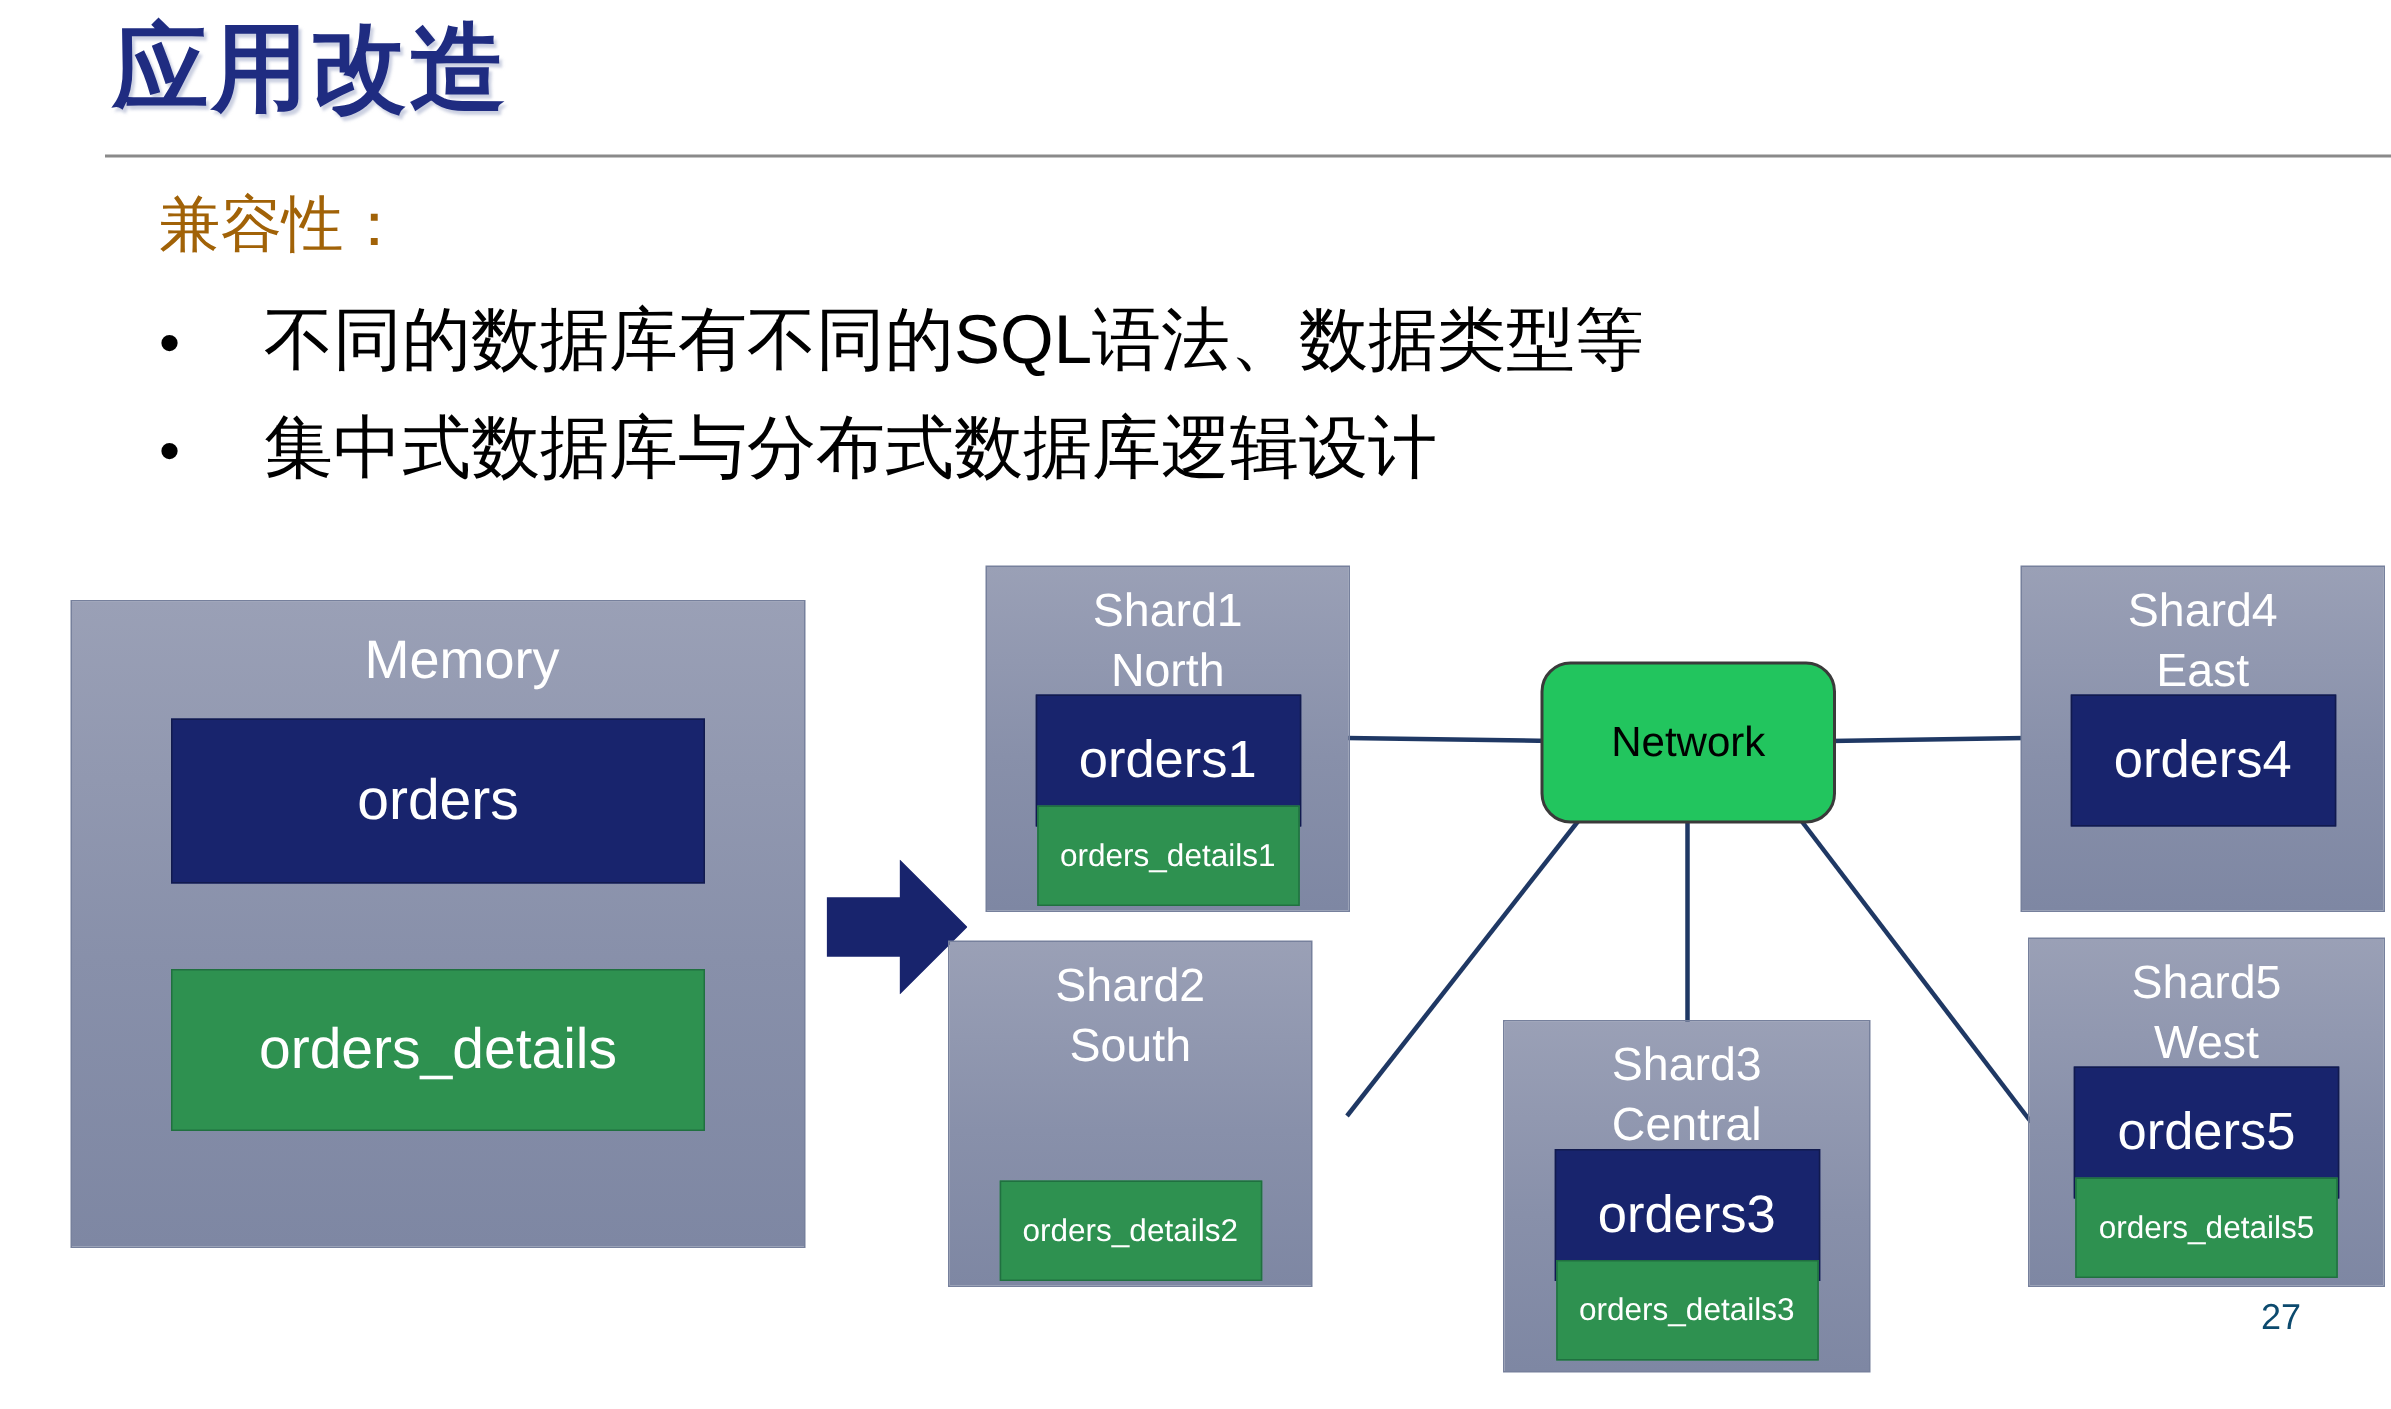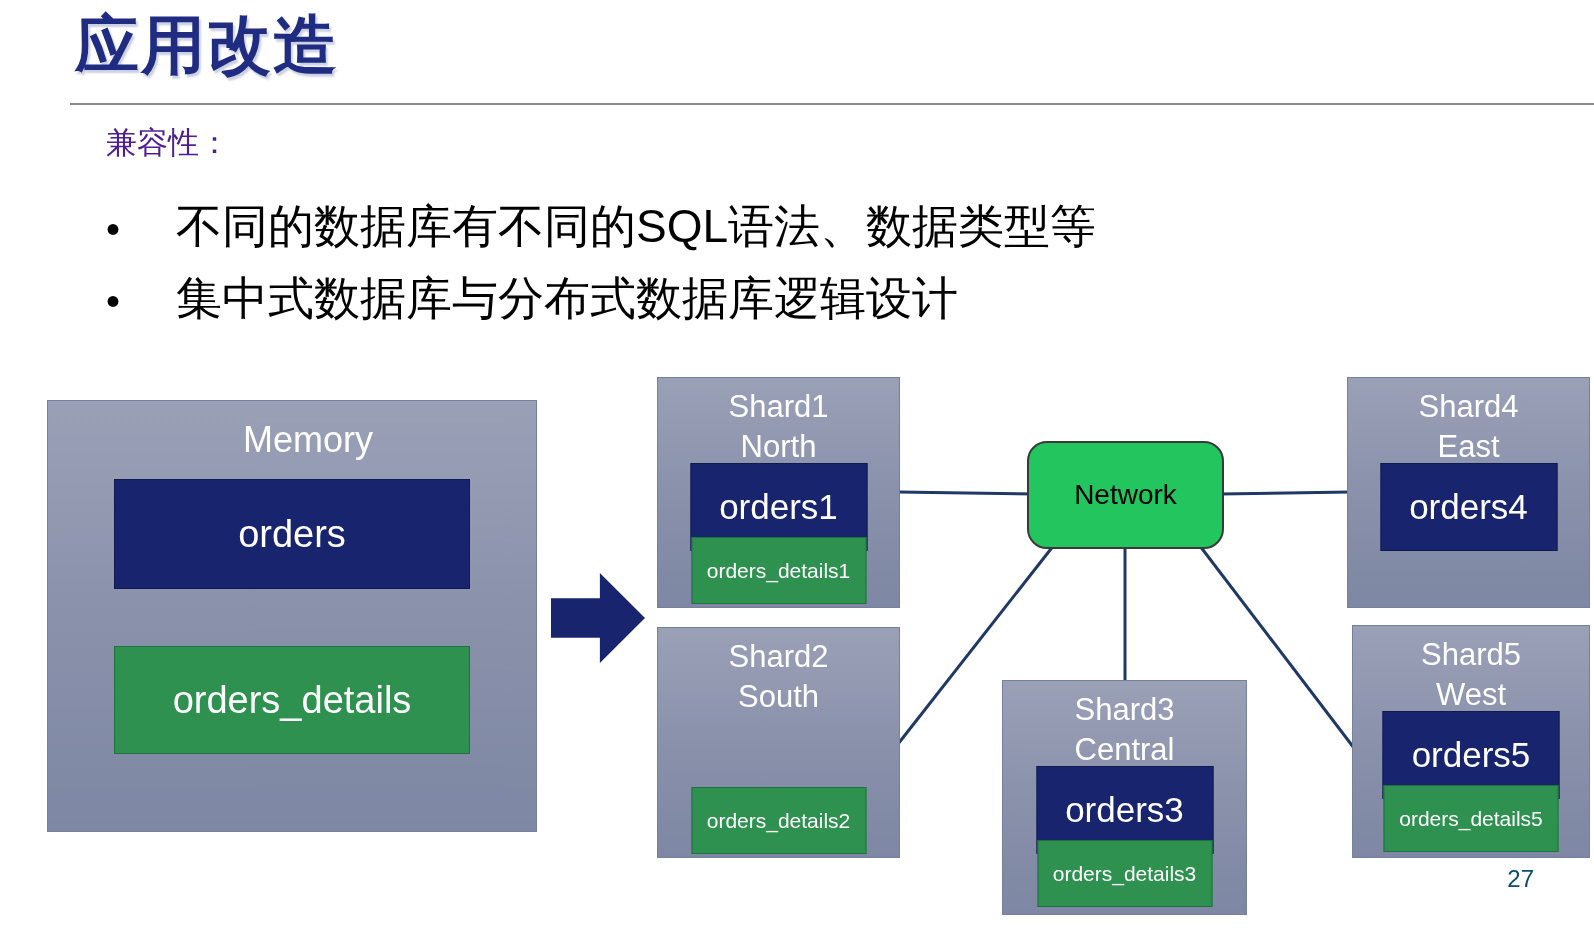--- a/index.html
+++ b/index.html
@@ -22,21 +22,21 @@
   }
   .title-rule {
     position: absolute; left: 28px; top: 103px;
     width: 1538px; height: 0;
     border-top: 2px solid #8a8a8a;
   }
 
   
   .body-heading {
     position: absolute; left: 64px; top: 122px;
-    font-size: 31px; color: #4c1d95; font-weight: 500;
+    font-size: 41px; color: #a16207; font-weight: 500;
   }
   .bullet-row { position: absolute; left: 64px; font-size: 46px; color: #000; white-space: nowrap; }
   .bullet-row .glyph { display: inline-block; width: 70px; font-size: 40px; vertical-align: middle; }
   .bullet-1 { top: 196px; }
   .bullet-2 { top: 268px; }
 
   
   svg.connectors { position: absolute; left: 0; top: 0; width: 1594px; height: 939px; }
   svg.connectors line { stroke: #1F3864; stroke-width: 3; }
 
@@ -71,21 +71,21 @@
     background: #18246D;
     clip-path: polygon(0 28%, 52% 28%, 52% 0, 100% 50%, 52% 100%, 52% 72%, 0 72%);
   }
 
   
   .shard { width: 243px; height: 231px; }
   .shard-orders { top: 85px; width: 177px; height: 88px; font-size: 35px; }
   .shard-details { top: 159px; width: 175px; height: 67px; font-size: 21px; }
 
   .shard1 { left: 615px; top: 377px; }
-  .shard2 { left: 615px; top: 627px; }
+  .shard2 { left: 590px; top: 627px; }
   .shard3 { left: 960px; top: 680px; width: 245px; height: 235px; }
   .shard4 { left: 1305px; top: 377px; }
   .shard5 { left: 1310px; top: 625px; width: 238px; height: 233px; }
 
   
   .network {
     position: absolute; left: 985px; top: 441px;
     width: 197px; height: 108px;
     background: #22c55e;
     border: 2px solid #3a3a3a;

